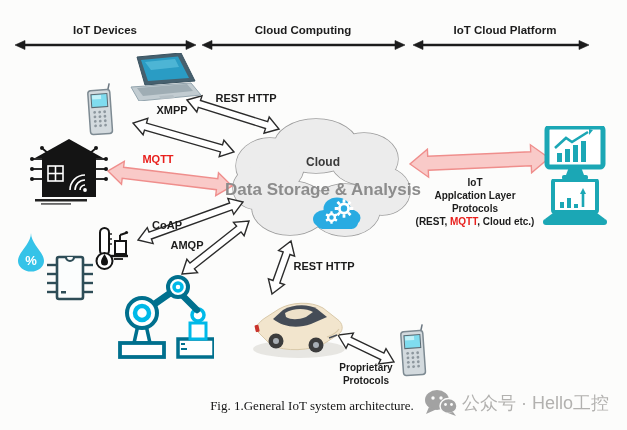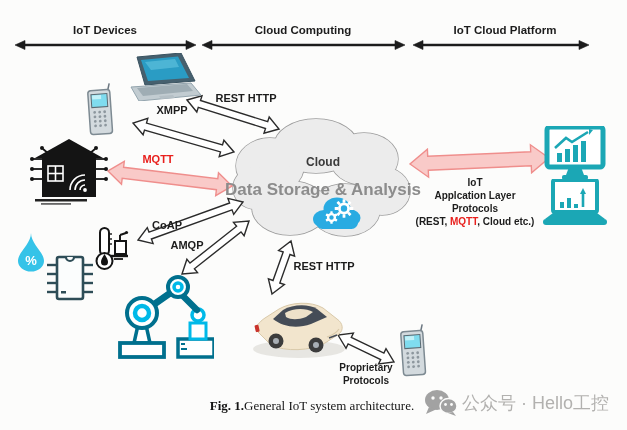--- a/index.html
+++ b/index.html
@@ -14,21 +14,21 @@
   .axis-lbl{font-size:11.5px;}
   .red{color:#e8201d;}
   .gray-sub{font-weight:bold;color:#8c8c8c;font-size:17px;}
   .cloud-title{font-size:12px;color:#3a3a3a;}
   .multi{line-height:1.3;text-align:center;font-size:10px;}
   #caption{
     position:absolute;left:312px;top:398px;transform:translateX(-50%);
     font-family:"Liberation Serif",serif;font-size:13px;color:#151515;
     white-space:nowrap;z-index:5;
   }
-  #caption .fig{font-weight:bold;}
+  #caption .fig{font-weight:normal;}
   #watermark{
     position:absolute;left:424px;top:388px;display:flex;align-items:center;gap:4px;
     z-index:5;color:#b2b1af;font-size:18px;white-space:nowrap;
   }
   svg{display:block;}
   .icon{position:absolute;z-index:3;}
   #arrow-layer{position:absolute;left:0;top:0;z-index:2;}
   #cloud-main{position:absolute;left:230px;top:112px;z-index:1;}
   #gear-cloud{position:absolute;left:311px;top:192px;z-index:3;}
   .cl-s{fill:#ececec;stroke:#9c9c9c;stroke-width:1.4;}

